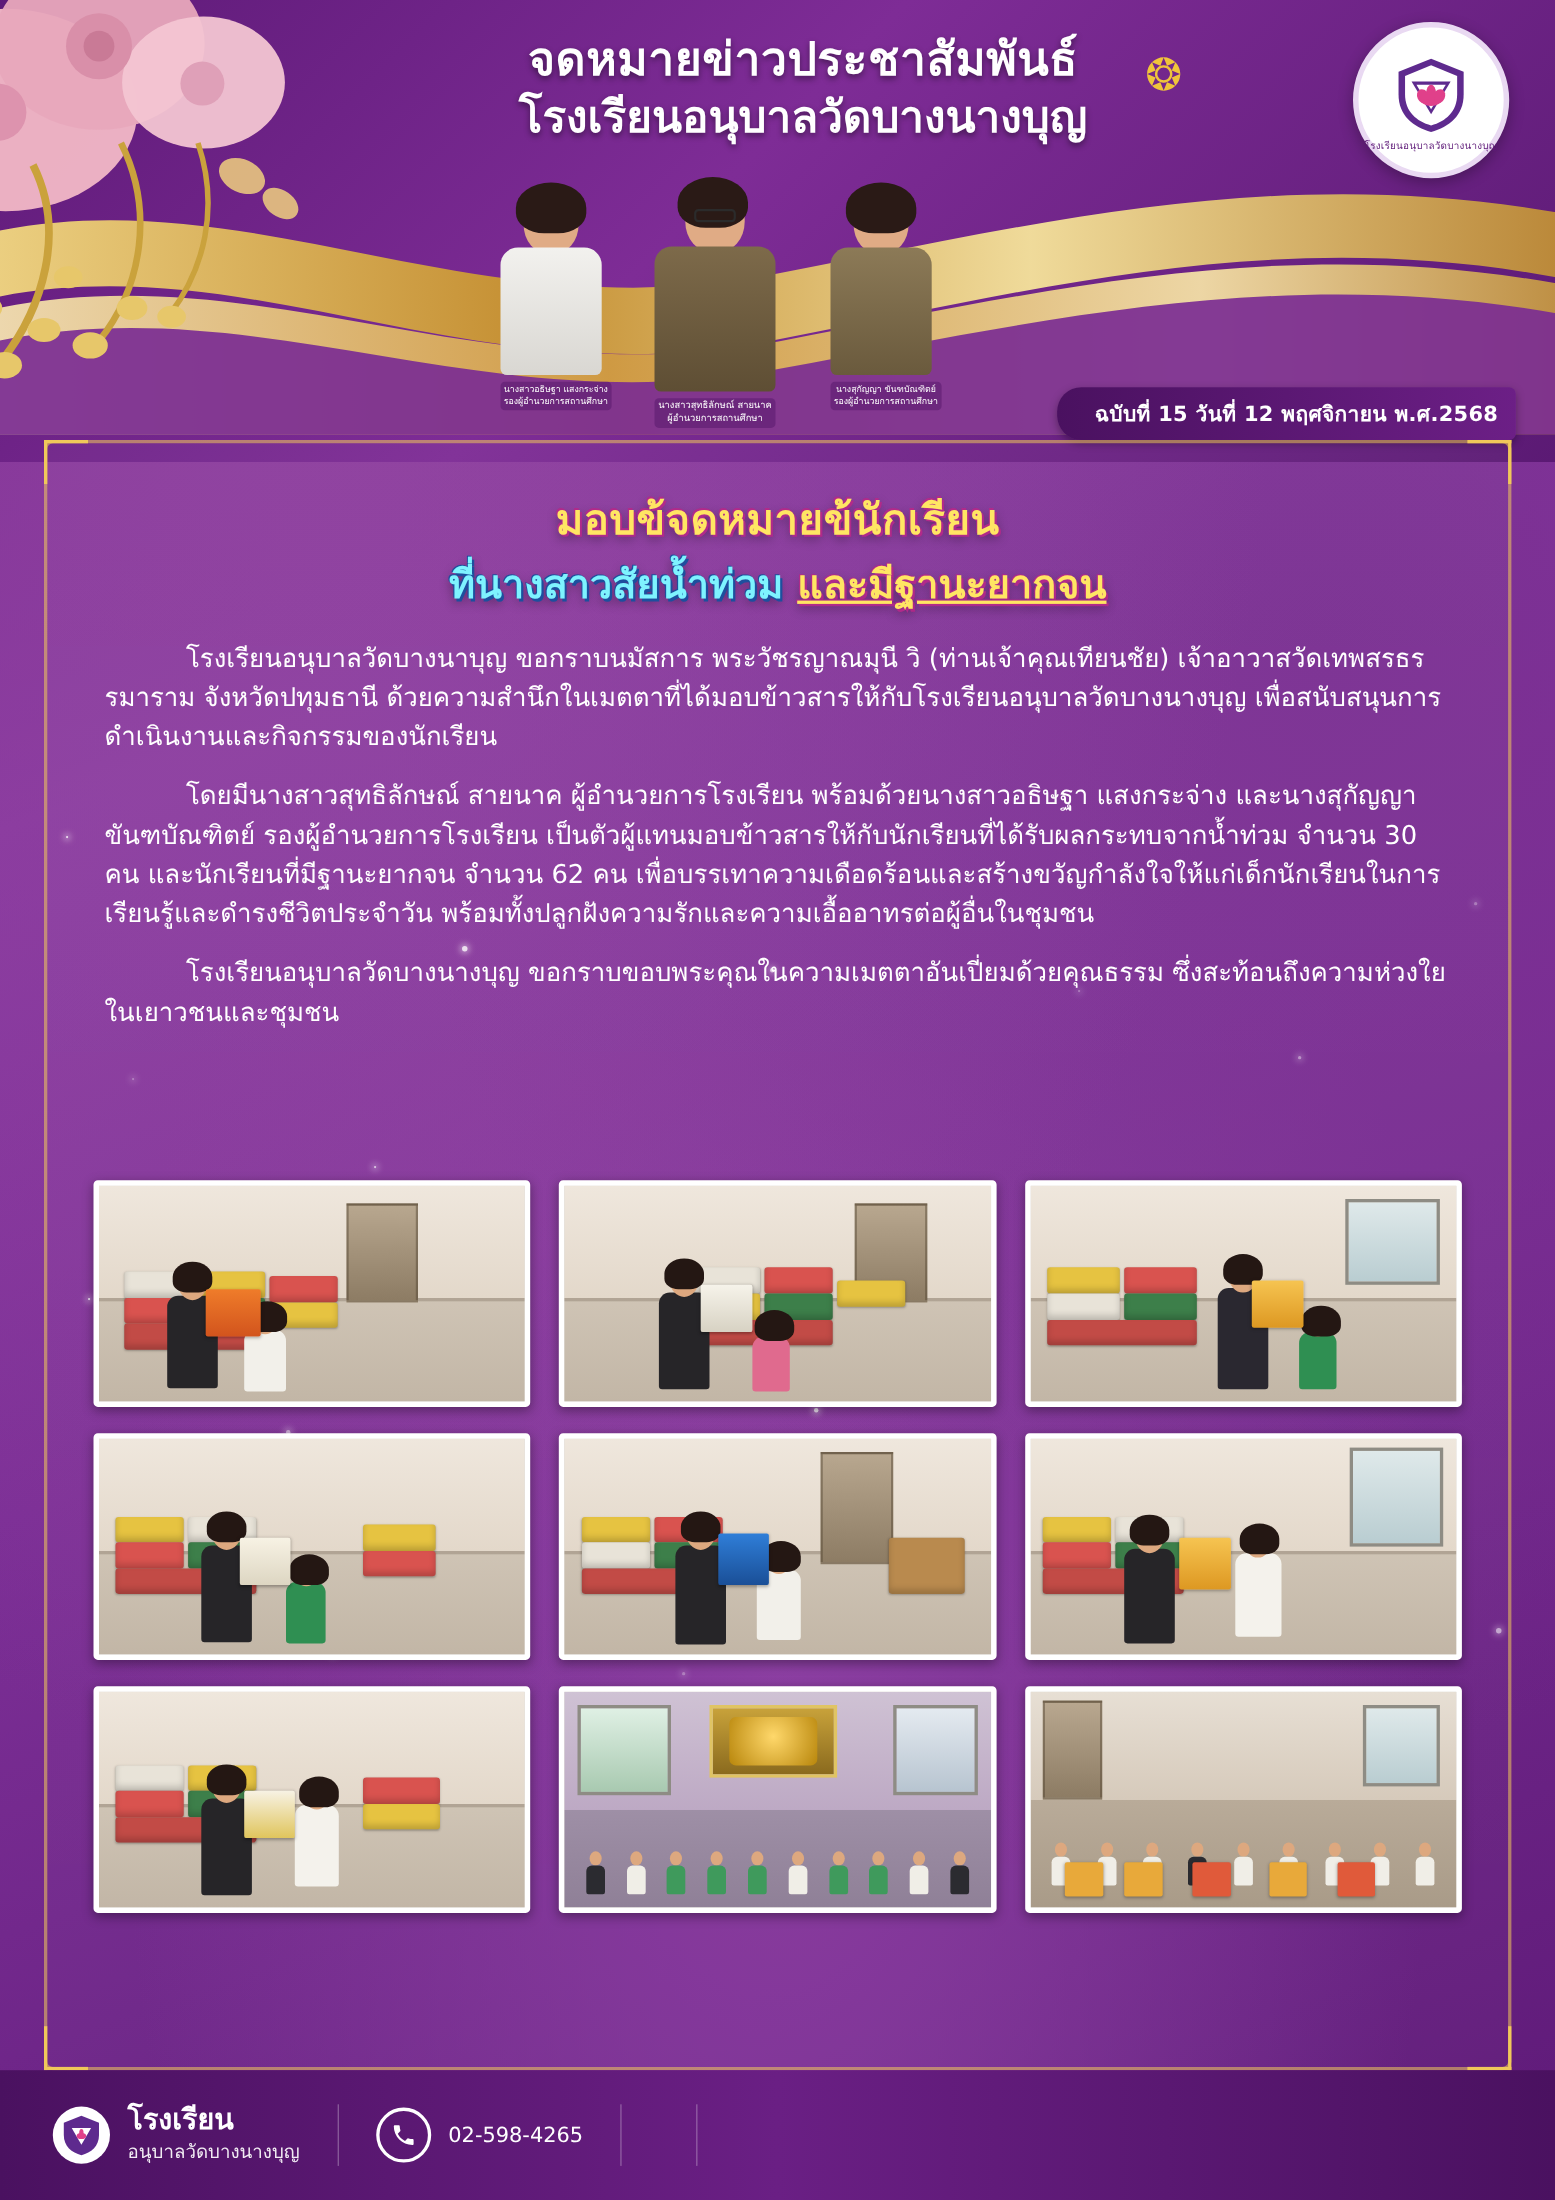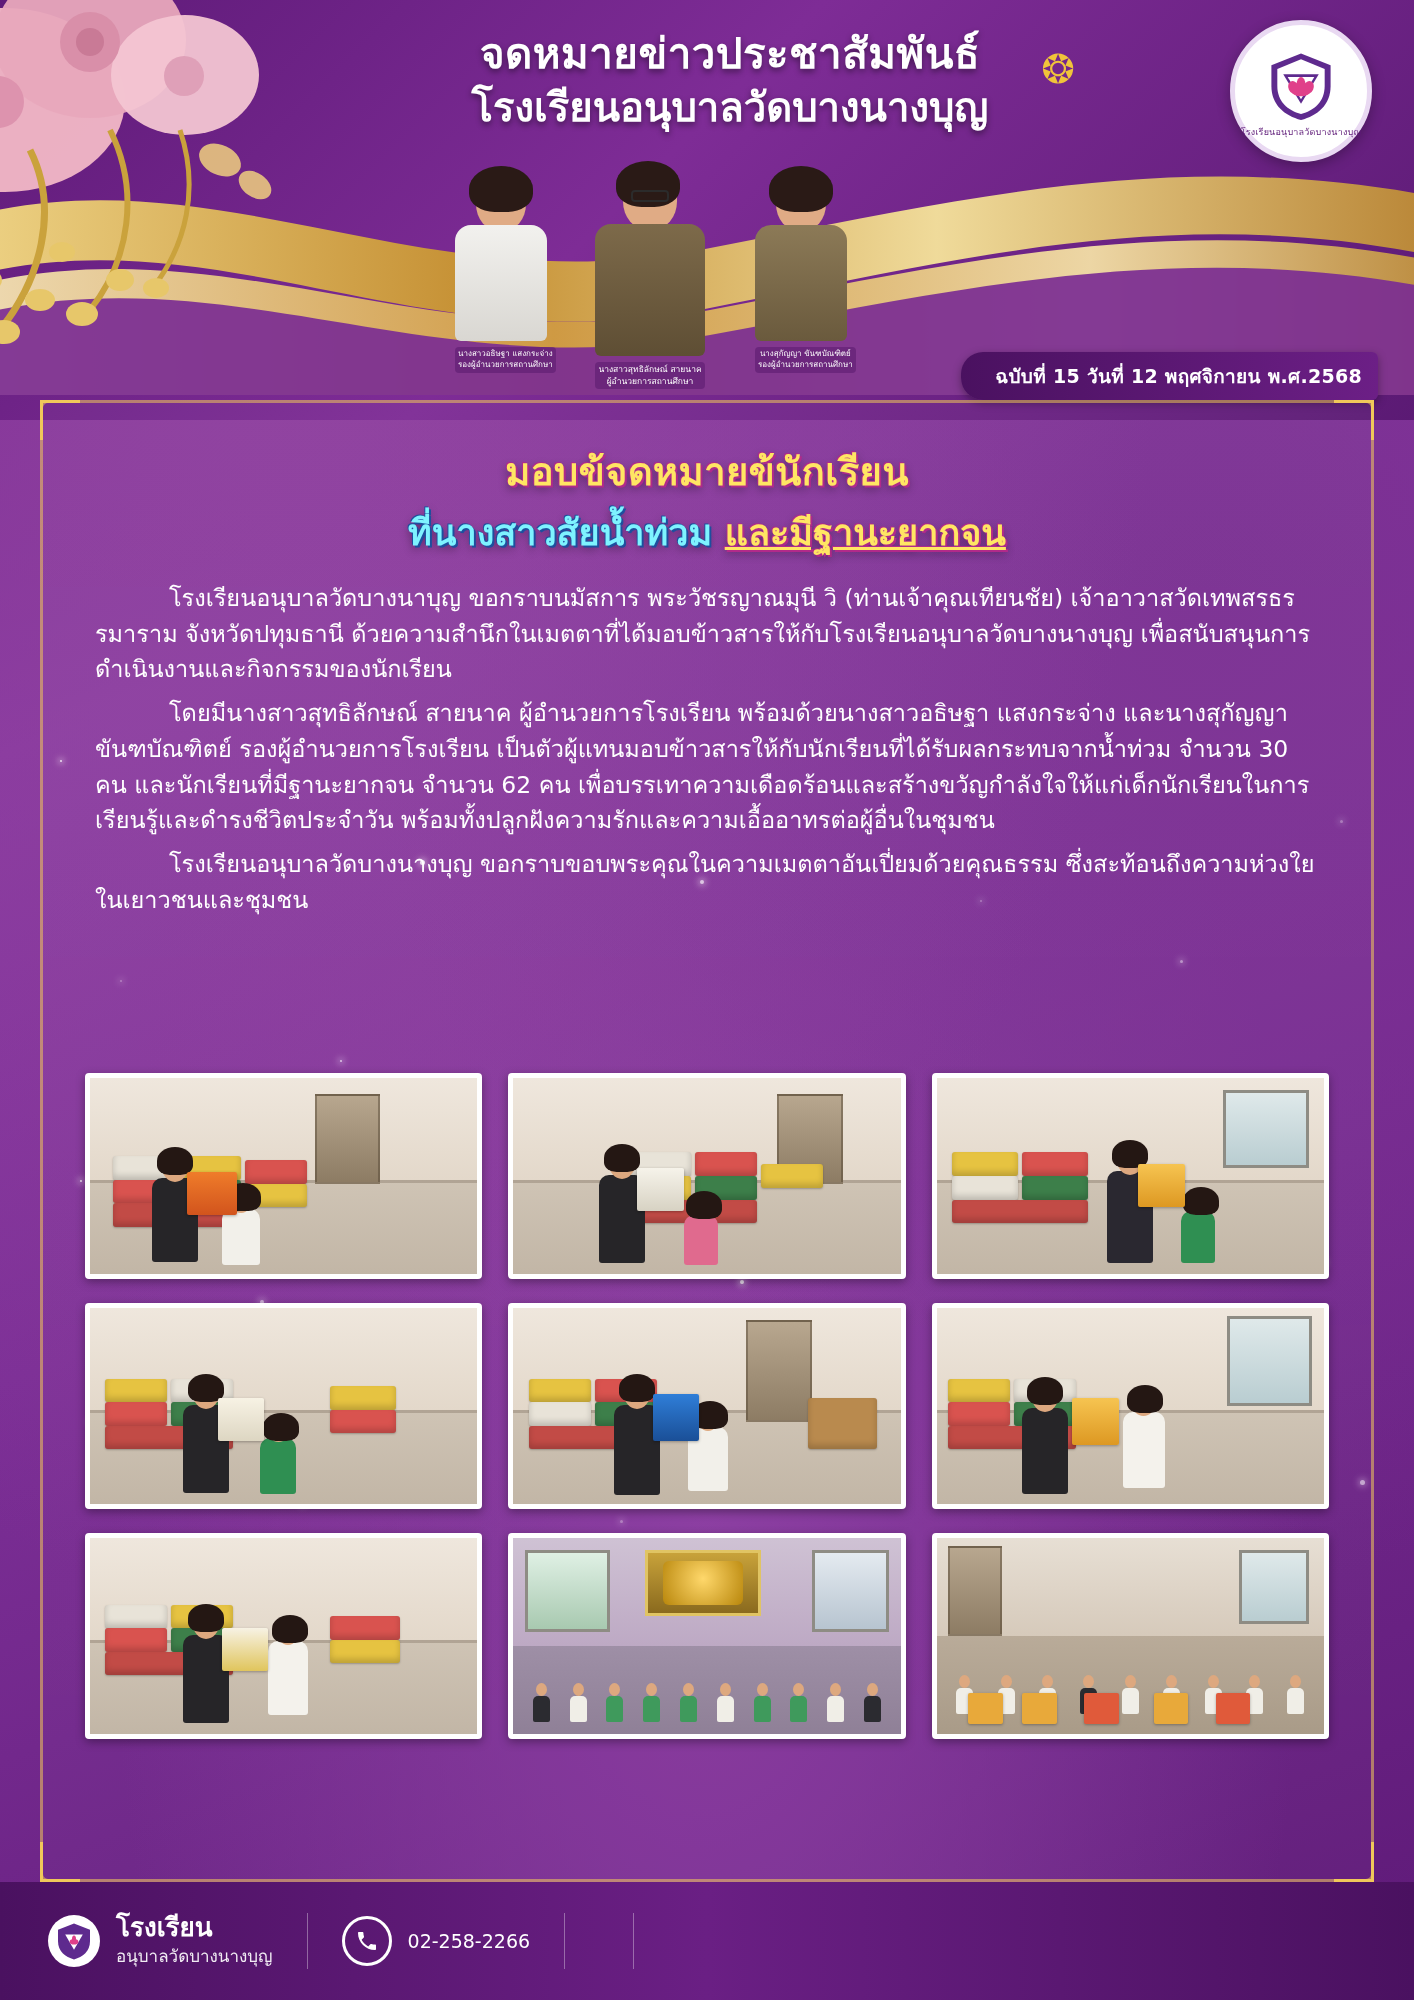--- a/index.html
+++ b/index.html
@@ -157,21 +157,21 @@
     text-decoration: underline;
   }
 
   .body-text {
     margin: 26px 52px 0 52px;
     color: #ffffff;
     font-size: 23.5px;
     line-height: 1.52;
   }
   .body-text p { text-indent: 0; margin-bottom: 0; }
-  .body-text p + p { margin-top: 8px; }
+  .body-text p + p { margin-top: 18px; }
   .indent { display: inline-block; width: 74px; }
 
   
   .grid {
     position: absolute; left: 42px; right: 42px; top: 670px;
     display: grid;
     grid-template-columns: repeat(3, 1fr);
     grid-template-rows: repeat(3, 1fr);
     gap: 24px 26px;
   }
@@ -729,21 +729,21 @@
     </div>
 
     <div class="f-sep"></div>
 
     <div class="f-item">
       <div class="f-ico">
         <svg viewBox="0 0 24 24" width="24" height="24" fill="#fff">
           <path d="M6.6 10.8c1.4 2.8 3.8 5.1 6.6 6.6l2.2-2.2c.3-.3.7-.4 1-.2 1.2.4 2.4.6 3.6.6.6 0 1 .4 1 1V20c0 .6-.4 1-1 1C10.6 21 3 13.4 3 4c0-.6.4-1 1-1h3.4c.6 0 1 .4 1 1 0 1.3.2 2.5.6 3.6.1.3 0 .7-.2 1l-2.2 2.2z"></path>
         </svg>
       </div>
-      <div class="f-txt">02-258-2266</div>
+      <div class="f-txt">02-598-4265</div>
     </div>
 
     <div class="f-sep"></div>
 
 
     <div class="f-sep"></div>
 
   </div>
 </div>
 

